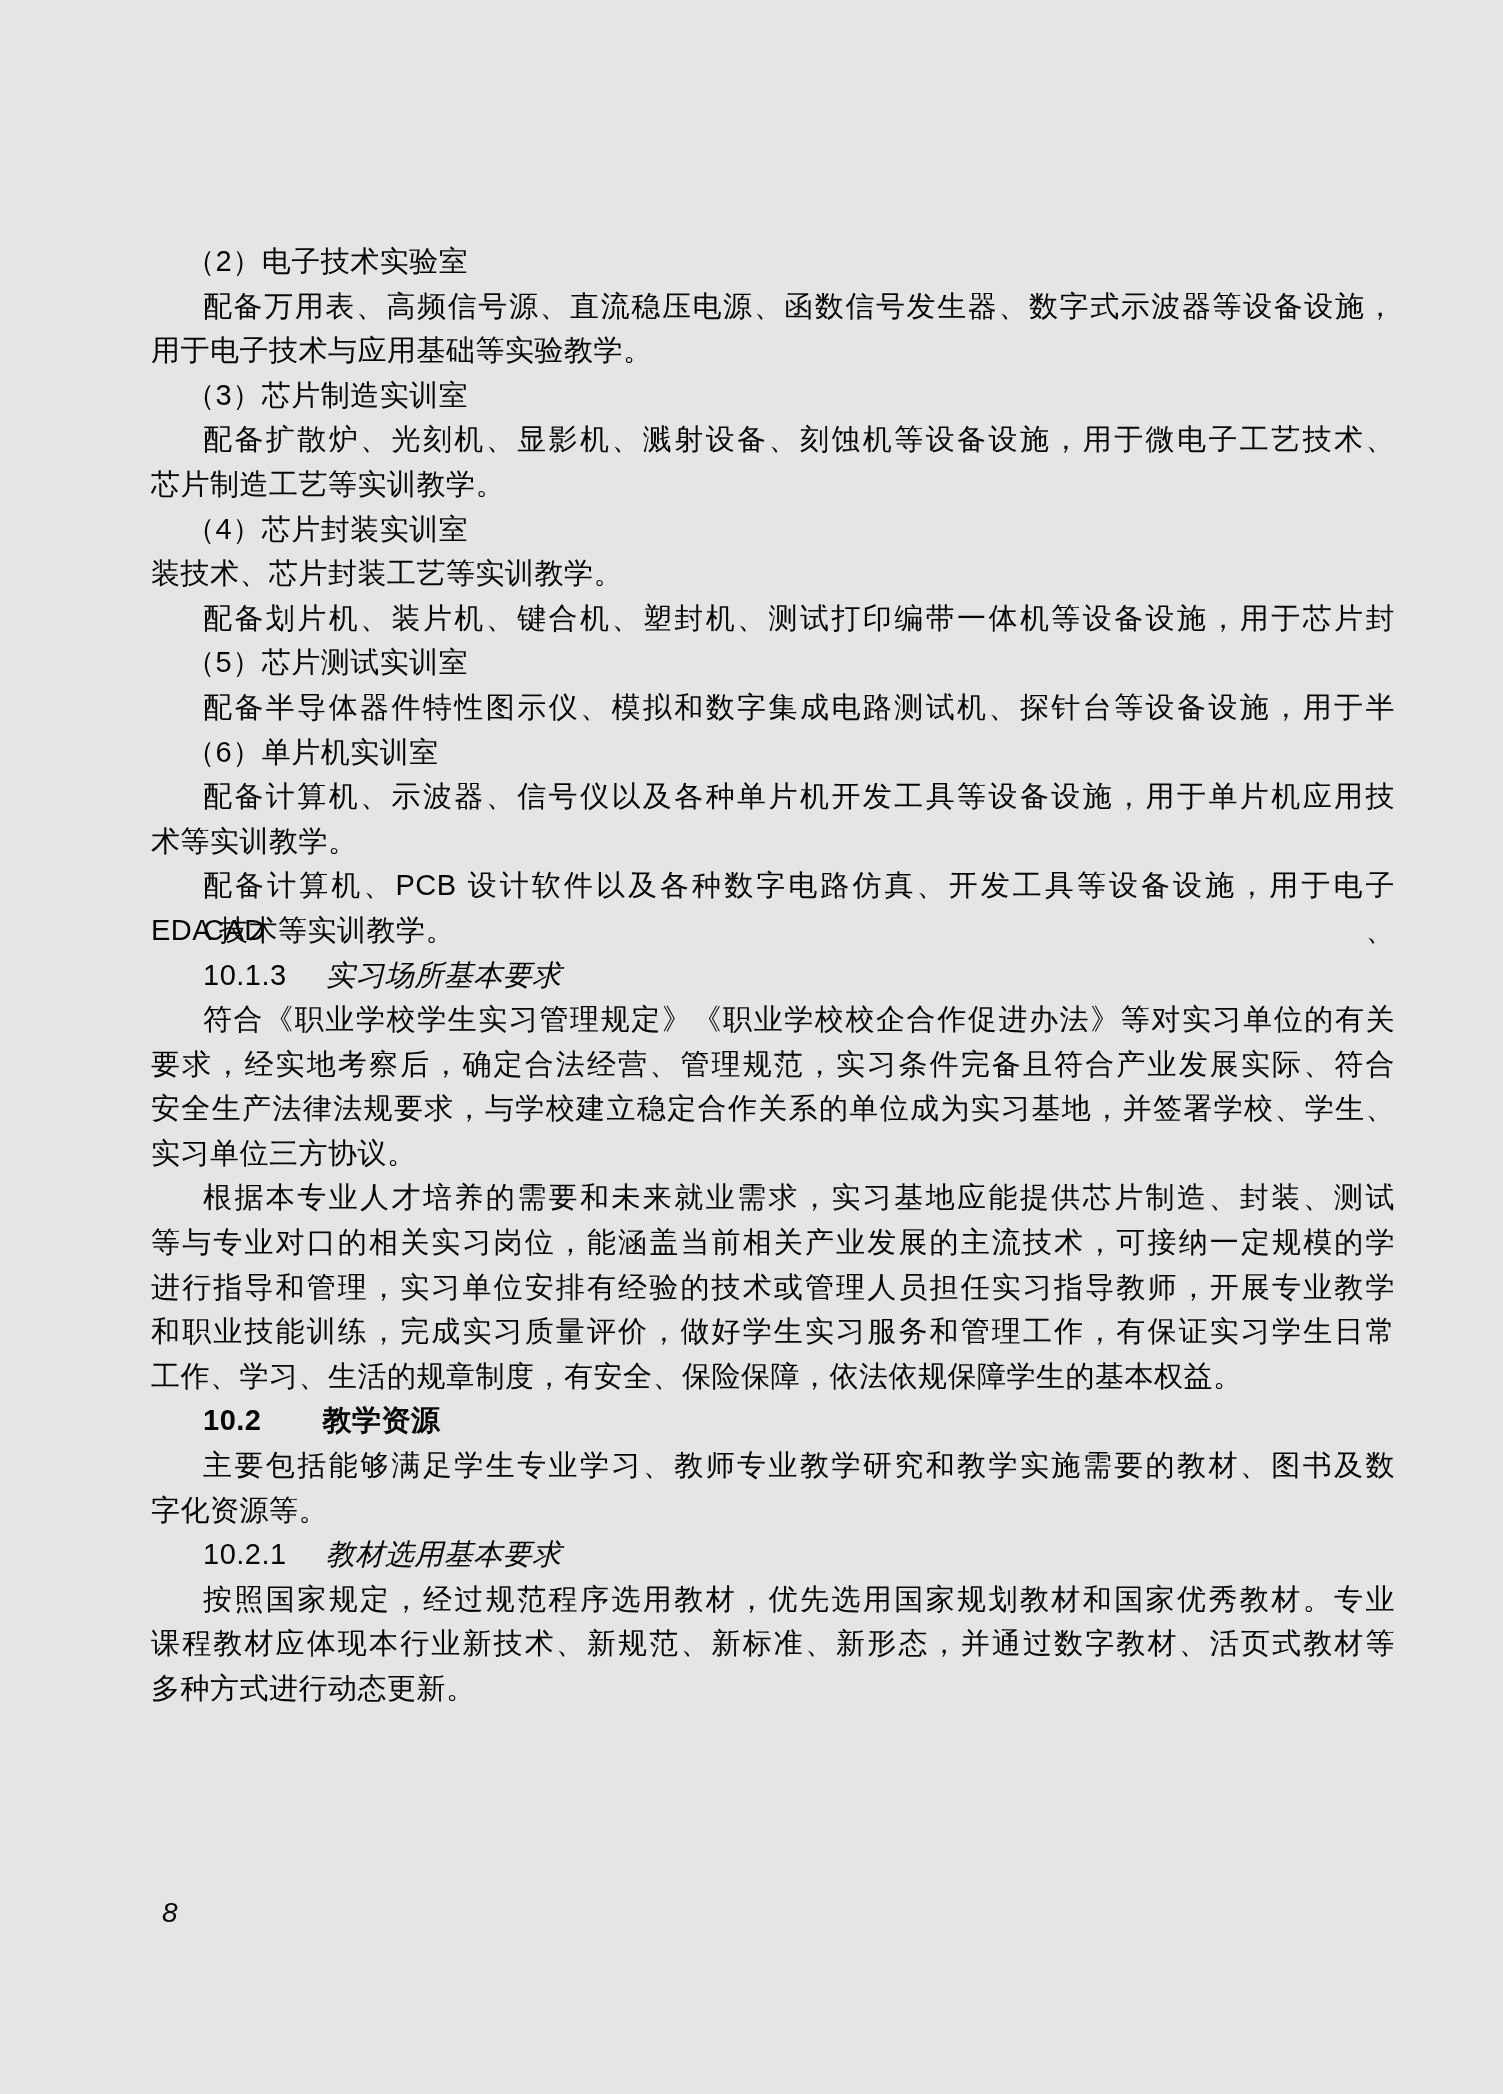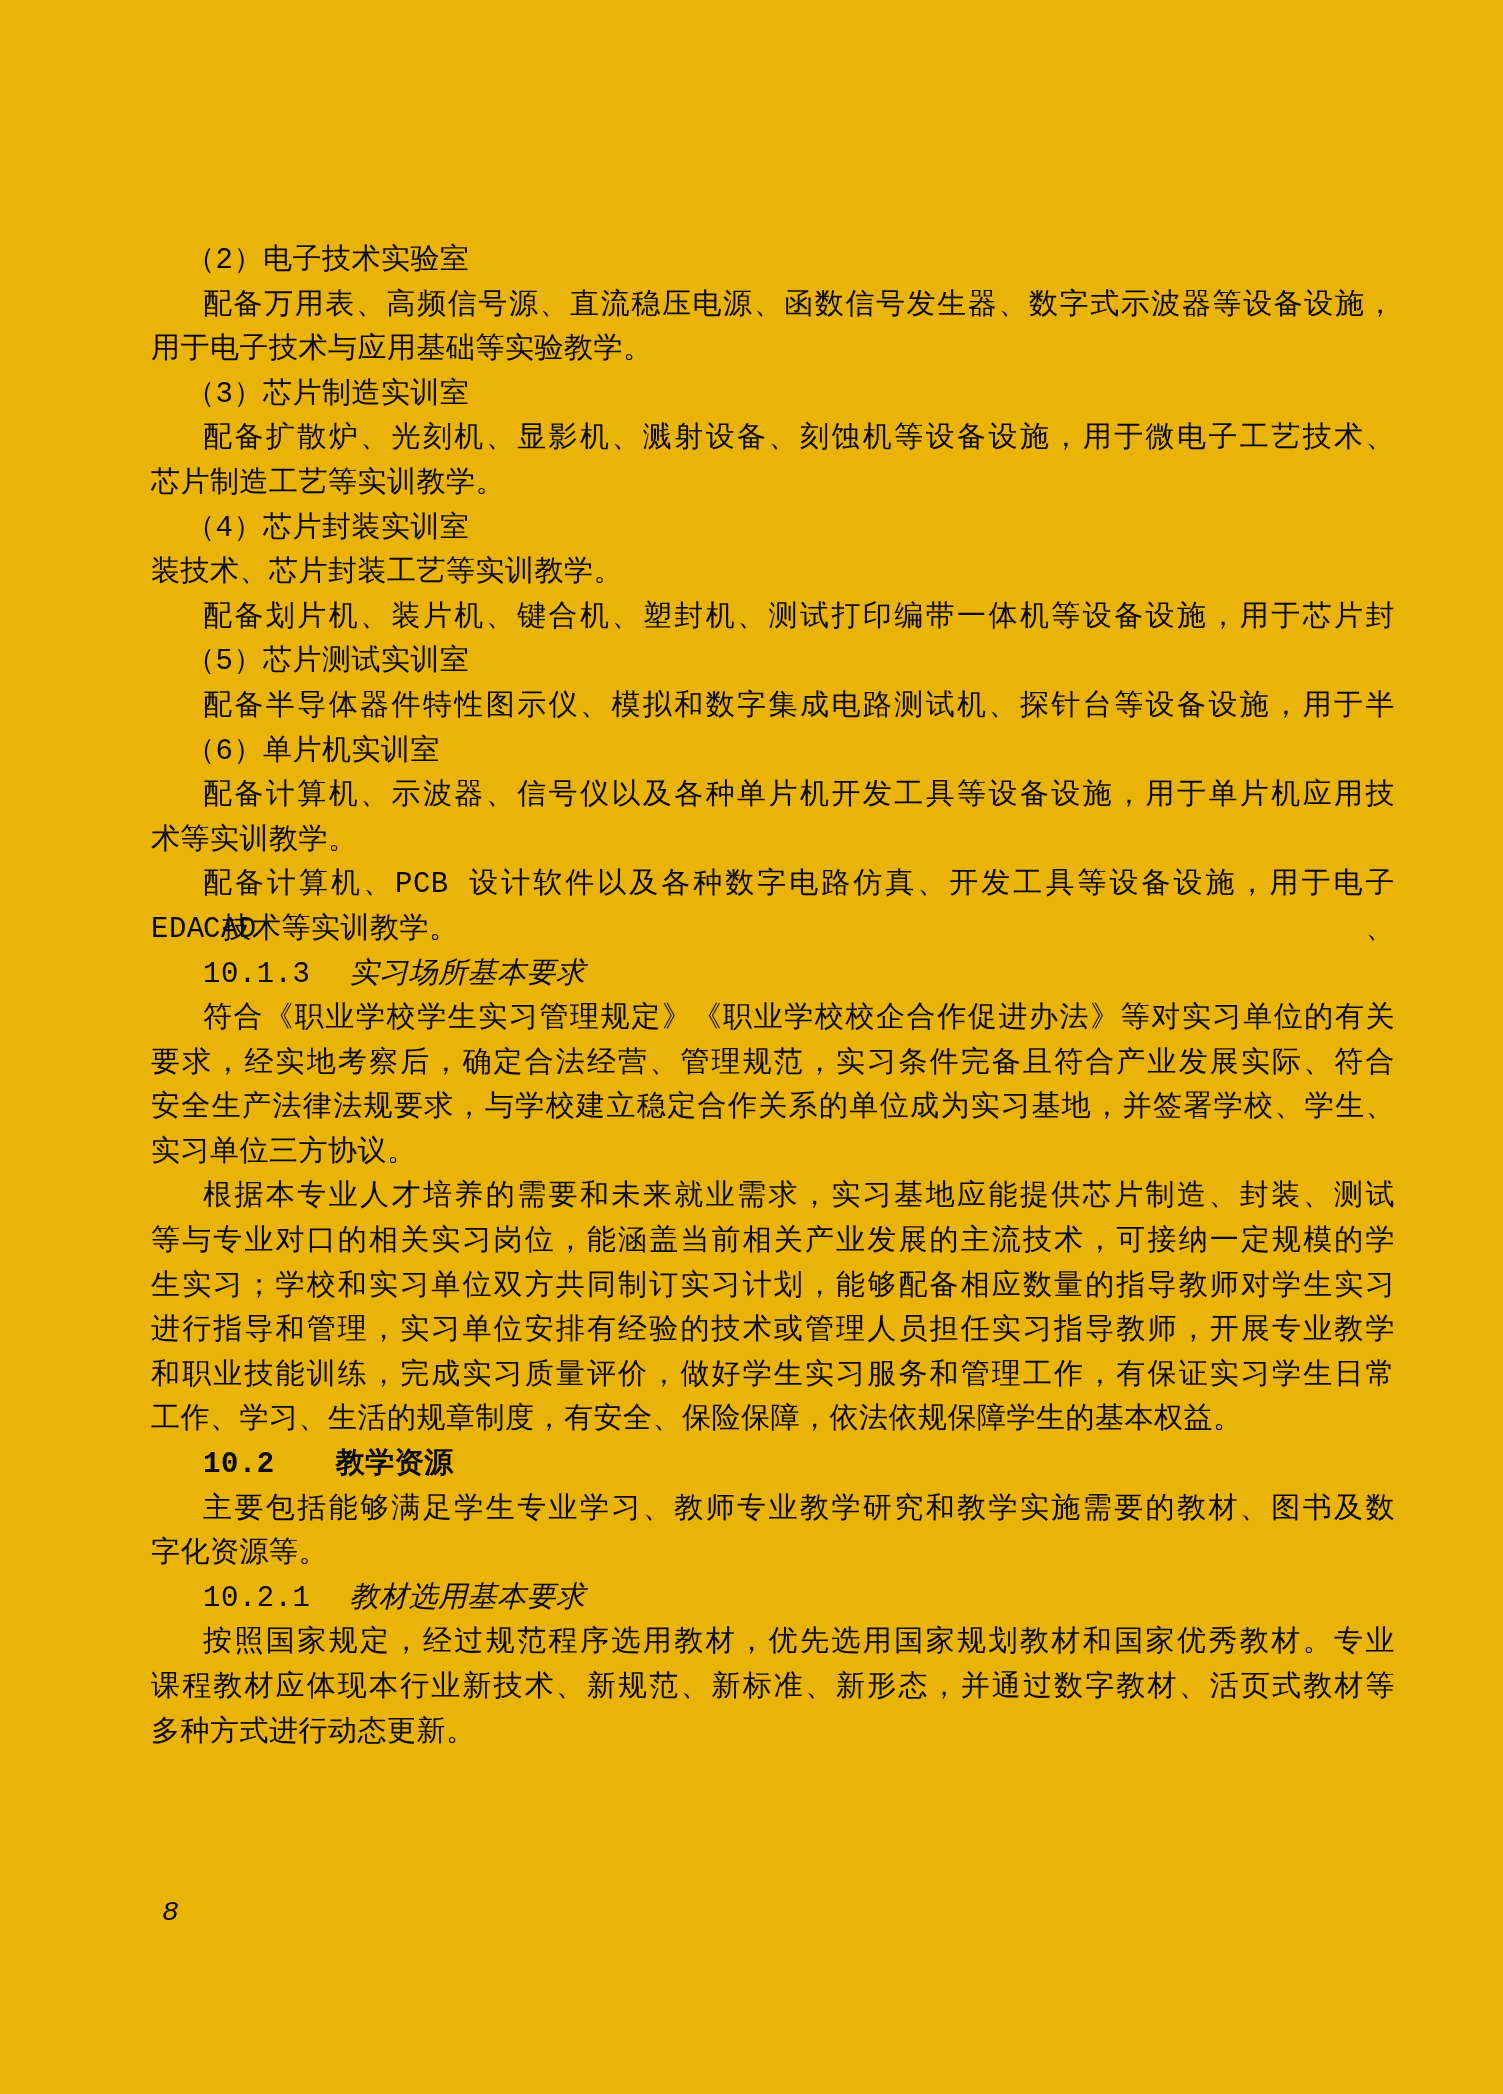--- a/index.html
+++ b/index.html
@@ -4,23 +4,23 @@
 <style>
   html, body {
     margin: 0;
     padding: 0;
     background: #ffffff;
   }
   .sheet {
     position: relative;
     width: 1503px;
     height: 2094px;
-    background: #eab308;
+    background: #e5e5e5;
     color: #070707;
-    font-family: Liberation Mono, monospace;
+    font-family: Liberation Sans, sans-serif;
     overflow: hidden;
   }
   .text-block {
     position: absolute;
     left: 151px;
     top: 239px;
     width: 1244px;
   }
   .line {
     font-size: 29px;
@@ -78,21 +78,20 @@
       <div class="line">术等实训教学。</div>
       <div class="line indent fill">配备计算机、PCB 设计软件以及各种数字电路仿真、开发工具等设备设施，用于电子 CAD、</div>
       <div class="line">EDA 技术等实训教学。</div>
       <div class="line indent h3"><span class="num">10.1.3</span><span class="title">实习场所基本要求</span></div>
       <div class="line indent fill">符合《职业学校学生实习管理规定》《职业学校校企合作促进办法》等对实习单位的有关</div>
       <div class="line fill">要求，经实地考察后，确定合法经营、管理规范，实习条件完备且符合产业发展实际、符合</div>
       <div class="line fill">安全生产法律法规要求，与学校建立稳定合作关系的单位成为实习基地，并签署学校、学生、</div>
       <div class="line">实习单位三方协议。</div>
       <div class="line indent fill">根据本专业人才培养的需要和未来就业需求，实习基地应能提供芯片制造、封装、测试</div>
       <div class="line fill">等与专业对口的相关实习岗位，能涵盖当前相关产业发展的主流技术，可接纳一定规模的学</div>
-      <div class="line fill">生实习；学校和实习单位双方共同制订实习计划，能够配备相应数量的指导教师对学生实习</div>
       <div class="line fill">进行指导和管理，实习单位安排有经验的技术或管理人员担任实习指导教师，开展专业教学</div>
       <div class="line fill">和职业技能训练，完成实习质量评价，做好学生实习服务和管理工作，有保证实习学生日常</div>
       <div class="line">工作、学习、生活的规章制度，有安全、保险保障，依法依规保障学生的基本权益。</div>
       <div class="line indent h2"><span class="num">10.2</span><span class="title">教学资源</span></div>
       <div class="line indent fill">主要包括能够满足学生专业学习、教师专业教学研究和教学实施需要的教材、图书及数</div>
       <div class="line">字化资源等。</div>
       <div class="line indent h3"><span class="num">10.2.1</span><span class="title">教材选用基本要求</span></div>
       <div class="line indent fill">按照国家规定，经过规范程序选用教材，优先选用国家规划教材和国家优秀教材。专业</div>
       <div class="line fill">课程教材应体现本行业新技术、新规范、新标准、新形态，并通过数字教材、活页式教材等</div>
       <div class="line">多种方式进行动态更新。</div>

